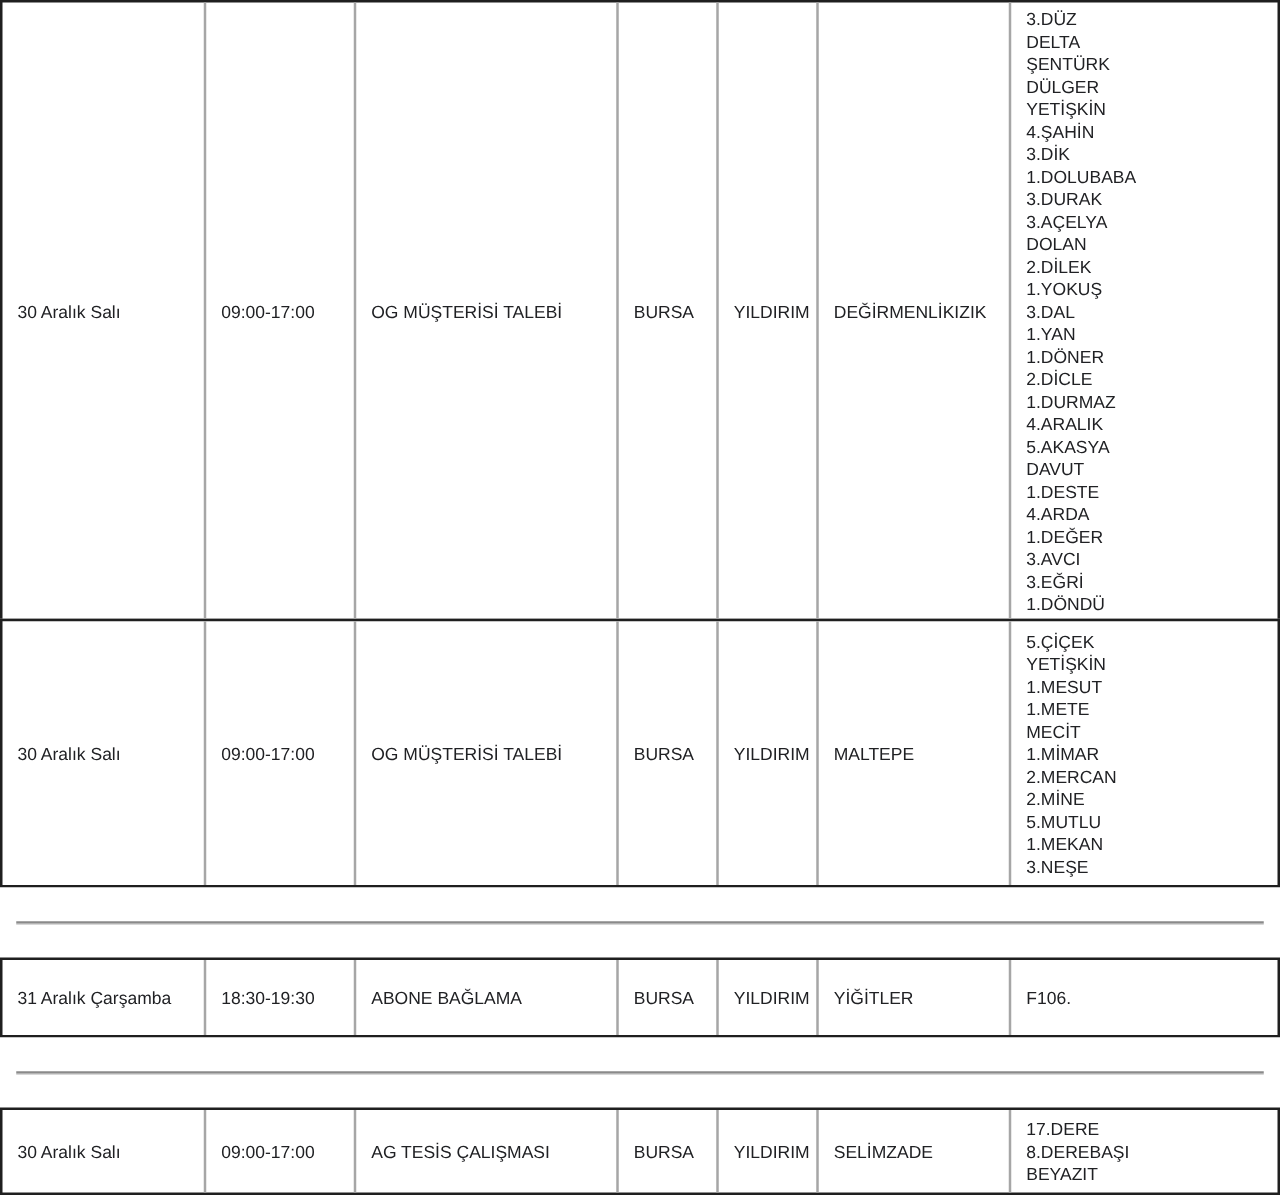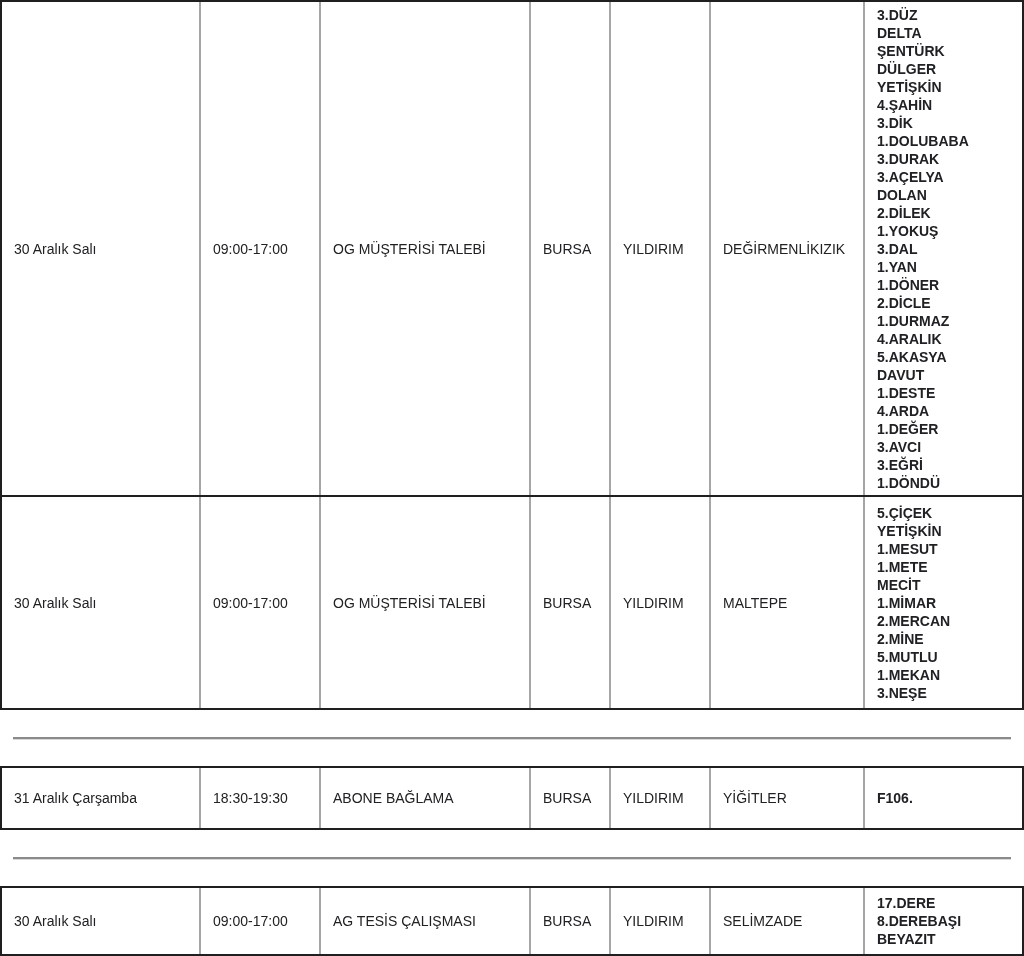--- a/index.html
+++ b/index.html
@@ -28,27 +28,27 @@
   .rt-3 { height: 70px; }
   .cell {
     display: flex;
     align-items: center;
     padding: 4px 8px 4px 12px;
     font-size: 14px;
     line-height: 18px;
     overflow: hidden;
   }
   .cell + .cell { border-left: 2px solid #a6a6a6; }
-  .c-date  { width: 197px; }
+  .c-date  { width: 161px; }
   .c-time  { width: 120px; }
   .c-type  { width: 210px; }
   .c-city  { width: 80px;  }
-  .c-dist  { width: 100px;  }
+  .c-dist  { width: 80px;  }
   .c-hood  { width: 154px; }
-  .c-str   { width: 152px; white-space: pre-line; font-weight: bold; }
+  .c-str   { width: 152px; white-space: pre-line; }
   .gap {
     display: flex;
     align-items: center;
     width: 1024px;
     height: 56px;
     background: #ffffff;
   }
   .divider-line {
     flex: 1;
     height: 0;

